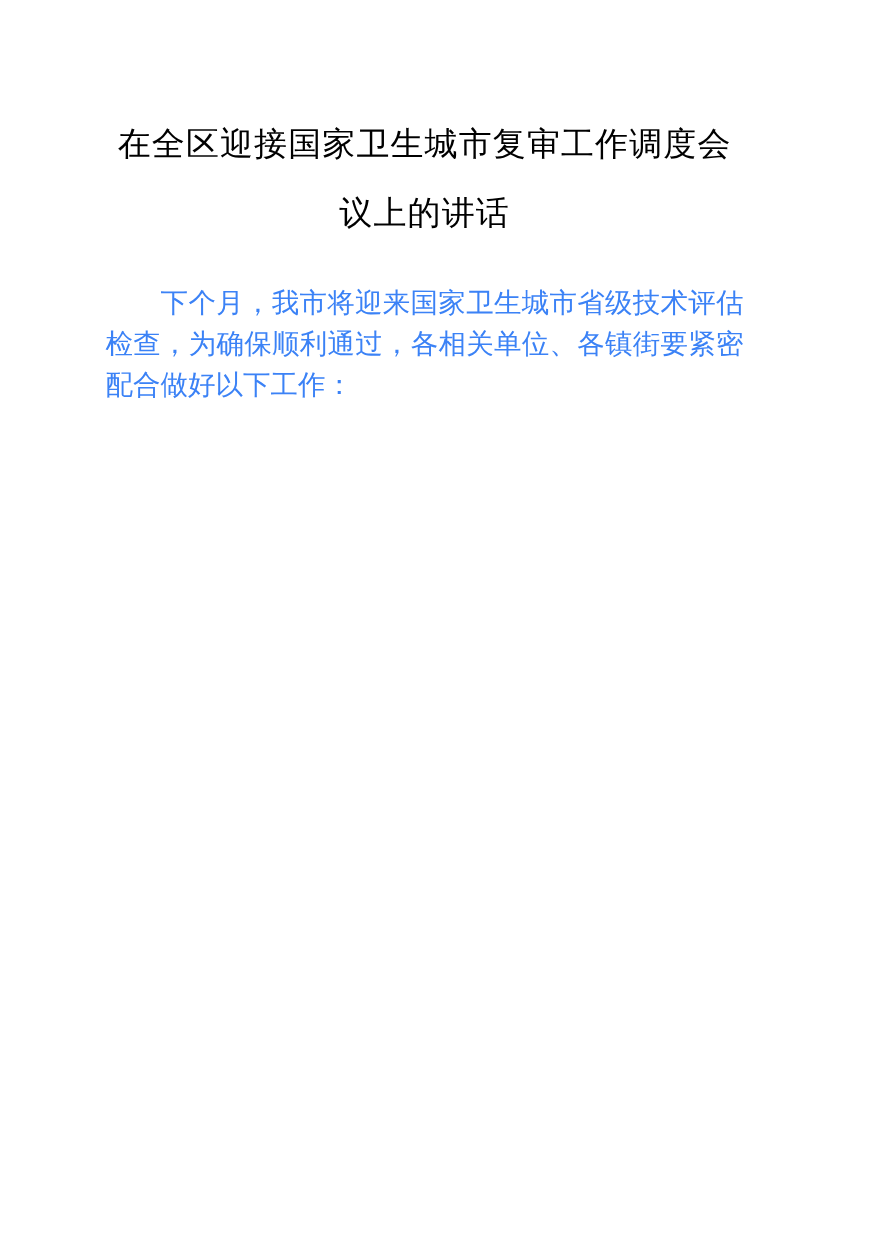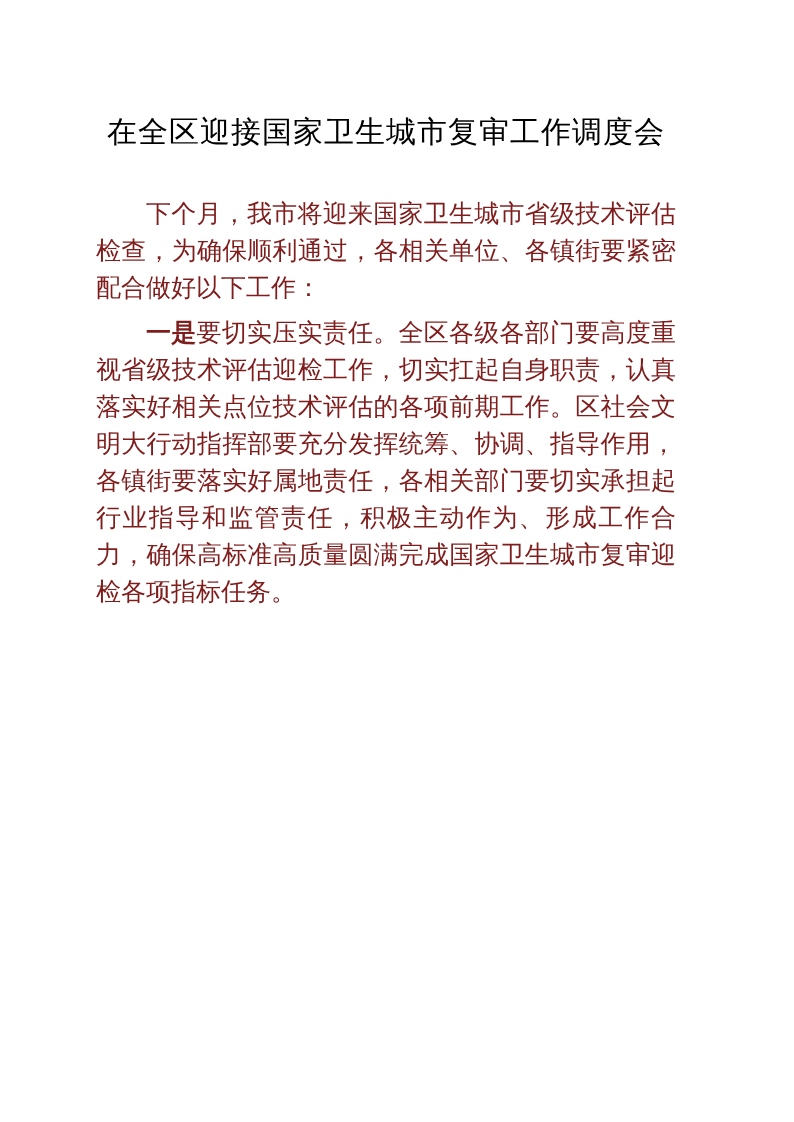--- a/index.html
+++ b/index.html
@@ -35,35 +35,35 @@
   }
   .doc-body {
     width: 580px;
   }
   .doc-body p {
     margin: 8px 0 0 0;
     font-size: 25px;
     line-height: 37px;
     text-align: justify;
     text-indent: 50px;
-    color: #7f1d1d;
+    color: #3b82f6;
   }
   .doc-body p:first-child {
     margin-top: 0;
   }
   .doc-body .lead {
     font-weight: bold;
     font-family: "Liberation Sans", "DejaVu Sans", sans-serif;
     letter-spacing: 0;
   }
 </style>
 </head>
 <body>
 
 <div class="page">
   <div class="doc-title" id="doc-title">
       <div class="title-line">在全区迎接国家卫生城市复审工作调度会</div>
+      <div class="title-line">议上的讲话</div>
     </div>
   <div class="doc-body" id="doc-body">
       <p><span>下个月，我市将迎来国家卫生城市省级技术评估检查，为确保顺利通过，各相关单位、各镇街要紧密配合做好以下工作：</span></p>
-      <p><span class="lead">一是</span><span>要切实压实责任。全区各级各部门要高度重视省级技术评估迎检工作，切实扛起自身职责，认真落实好相关点位技术评估的各项前期工作。区社会文明大行动指挥部要充分发挥统筹、协调、指导作用，各镇街要落实好属地责任，各相关部门要切实承担起行业指导和监管责任，积极主动作为、形成工作合力，确保高标准高质量圆满完成国家卫生城市复审迎检各项指标任务。</span></p>
     </div>
 </div>
 
 </body></html>

